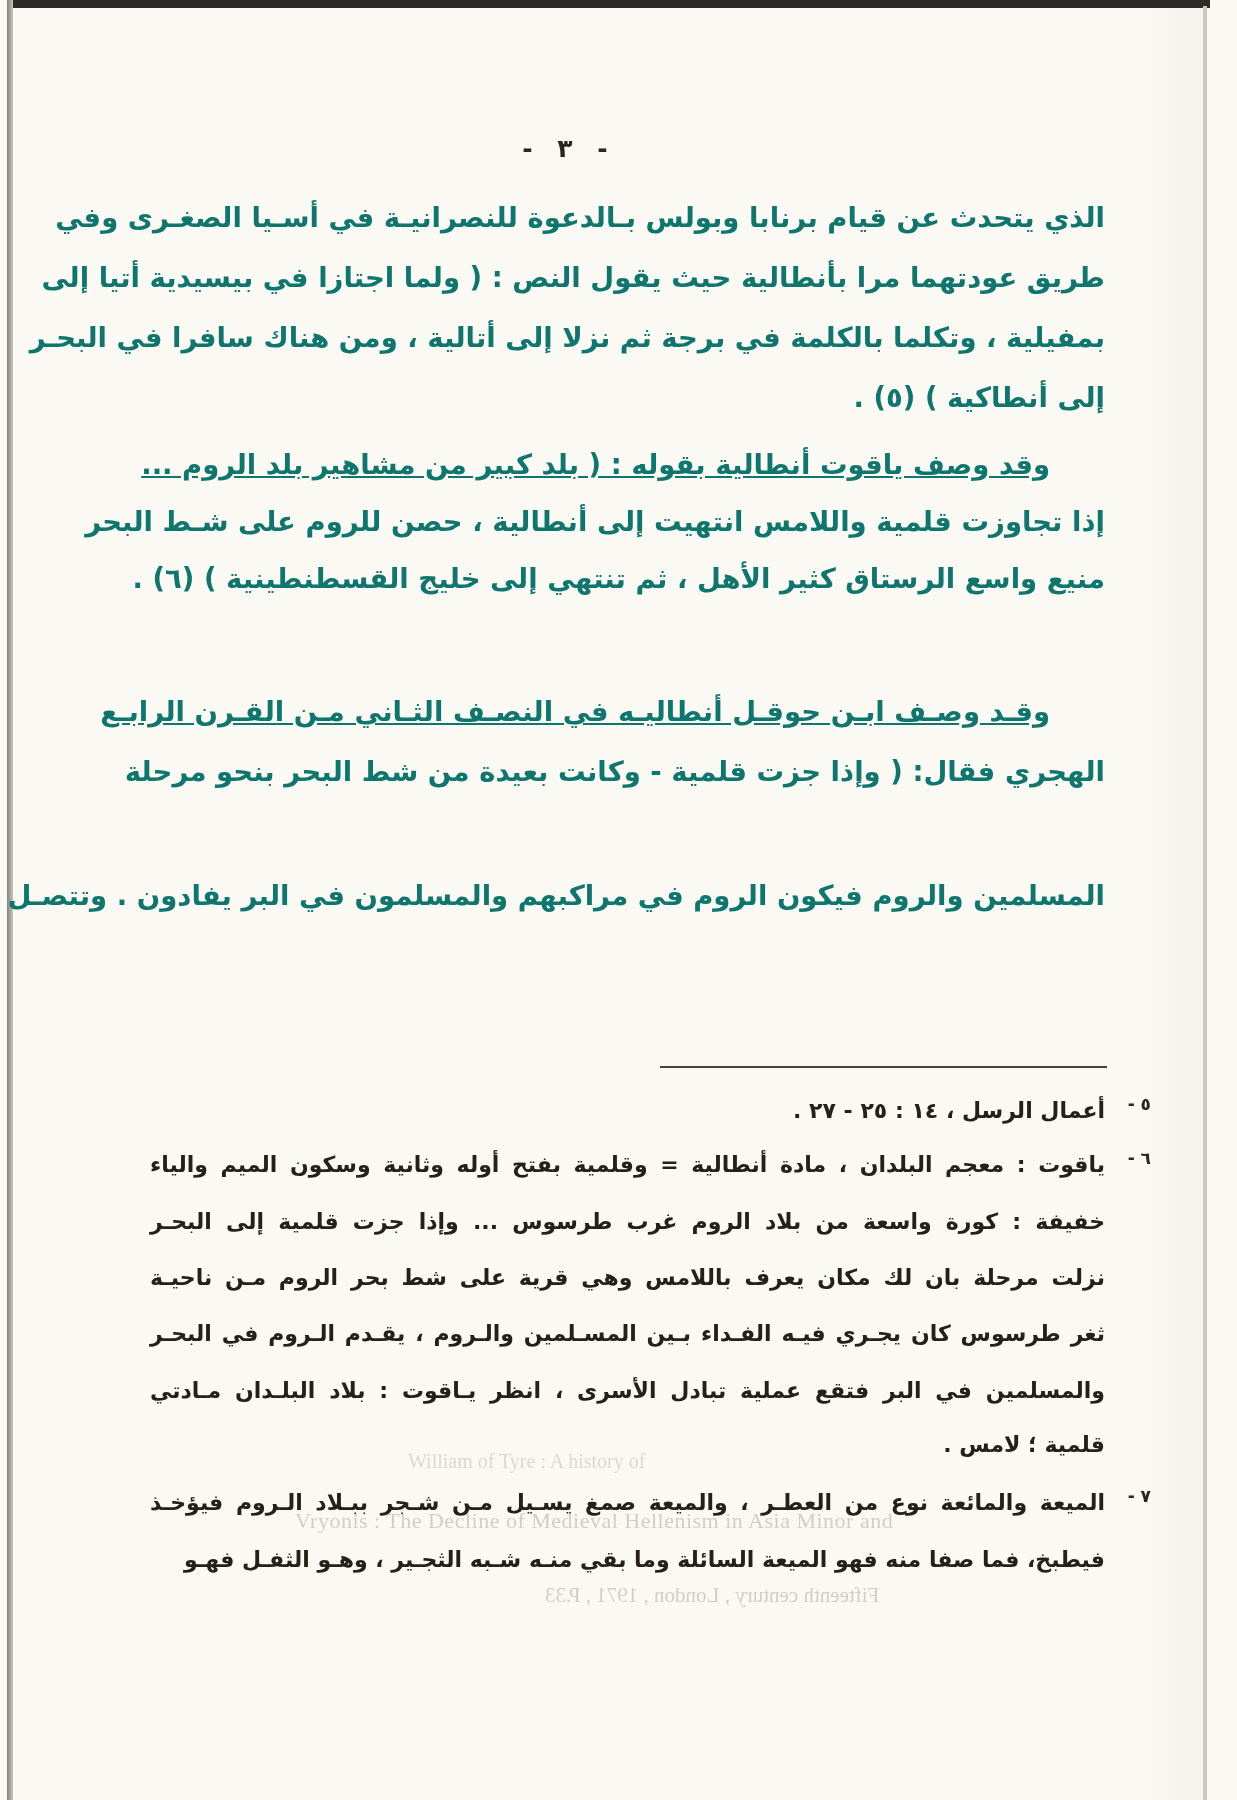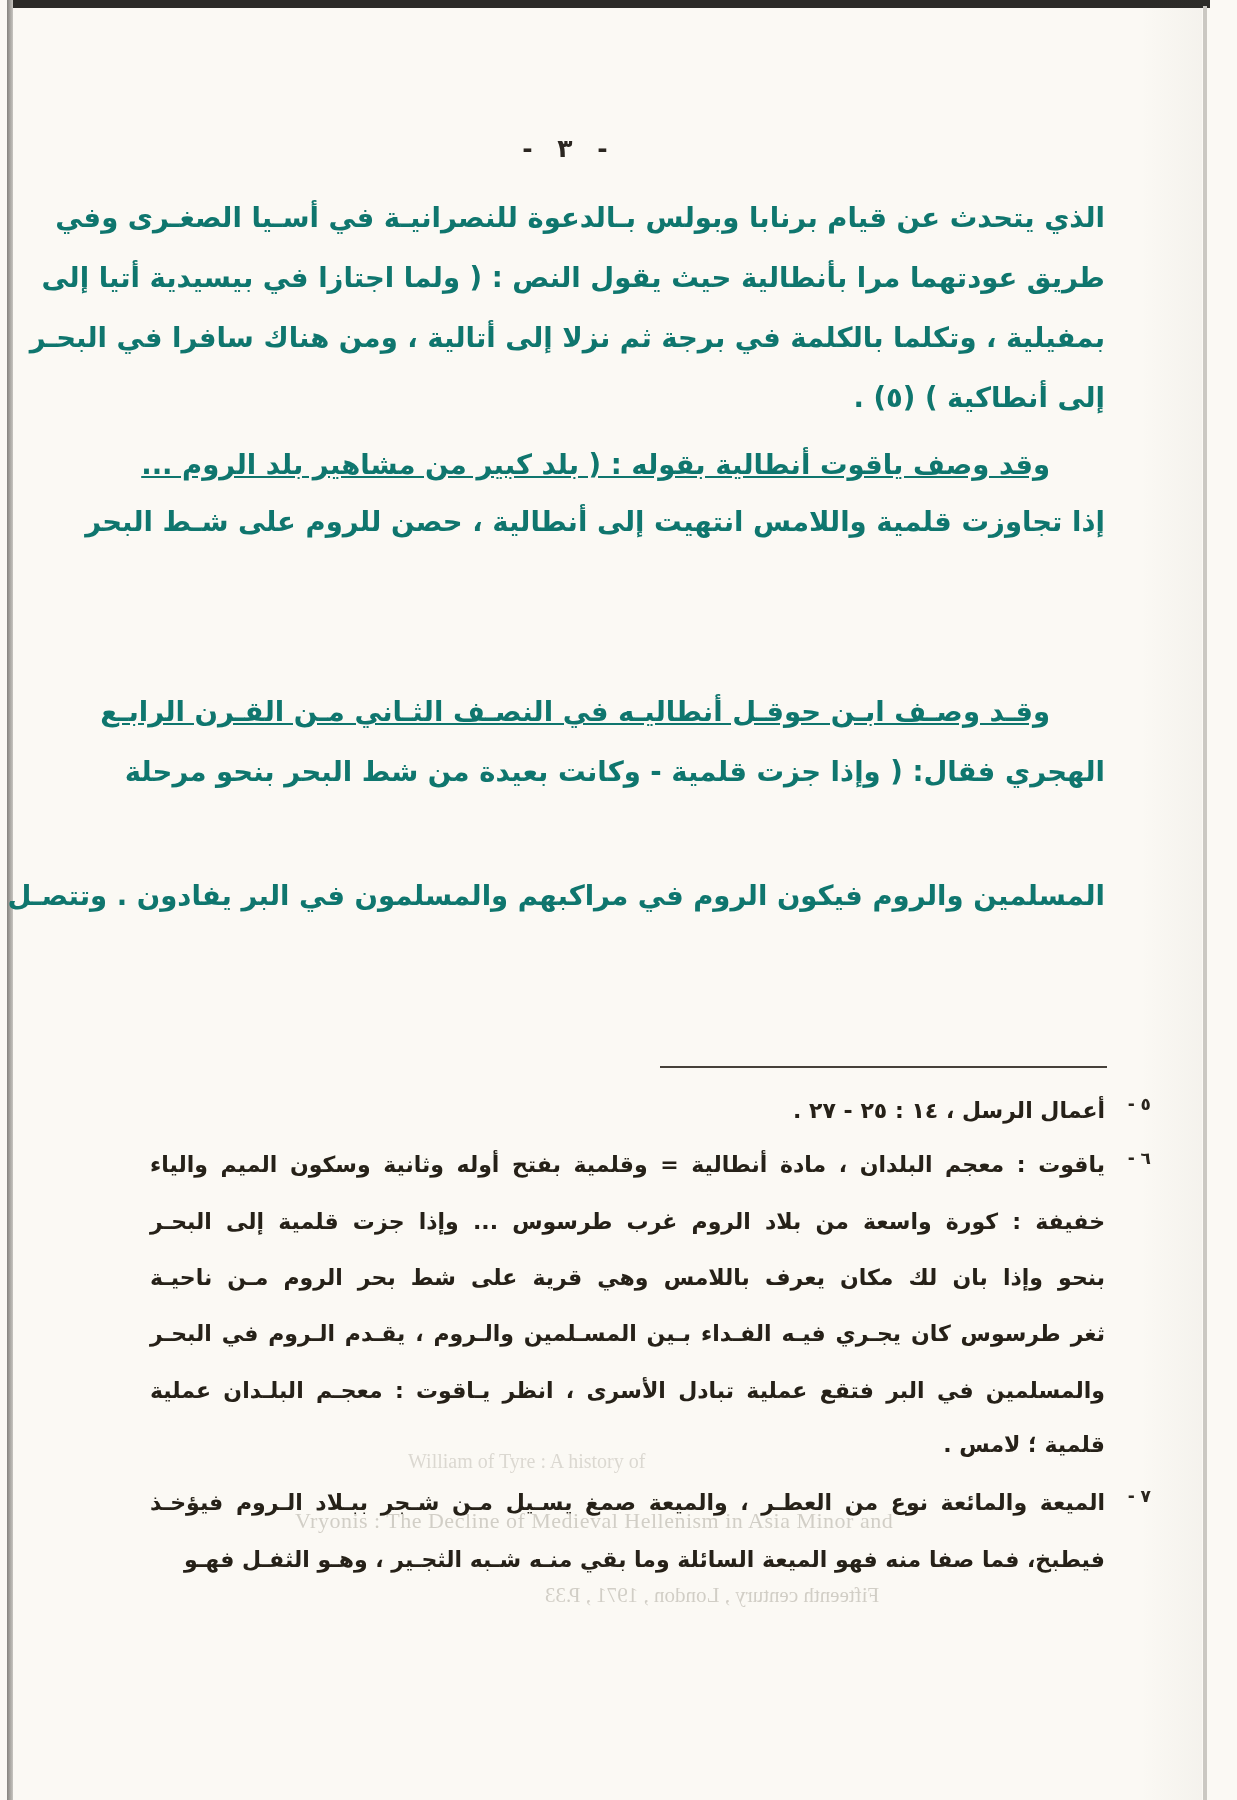--- a/index.html
+++ b/index.html
@@ -73,41 +73,42 @@
 
 <div class="page-number">- ٣ -</div>
 
 <div class="body-block">
   <div class="bline full" style="top:6px">الذي يتحدث عن قيام برنابا وبولس بـالدعوة للنصرانيـة في أسـيا الصغـرى وفي</div>
   <div class="bline full" style="top:66px">طريق عودتهما مرا بأنطالية حيث يقول النص : ( ولما اجتازا في بيسيدية أتيا إلى</div>
   <div class="bline full" style="top:126px">بمفيلية ، وتكلما بالكلمة في برجة ثم نزلا إلى أتالية ، ومن هناك سافرا في البحـر</div>
   <div class="bline start" style="top:186px">إلى أنطاكية ) (٥) .</div>
   <div class="bline start indent" style="top:253px">وقد وصف ياقوت أنطالية بقوله : ( بلد كبير من مشاهير بلد الروم ...</div>
   <div class="bline full" style="top:310px">إذا تجاوزت قلمية واللامس انتهيت إلى أنطالية ، حصن للروم على شـط البحر</div>
+  <div class="bline start" style="top:367px">منيع واسع الرستاق كثير الأهل ، ثم تنتهي إلى خليج القسطنطينية ) (٦) .</div>
   <div class="bline full indent" style="top:500px">وقـد وصـف ابـن حوقـل أنطاليـه في النصـف الثـاني مـن القـرن الرابـع</div>
   <div class="bline full" style="top:560px">الهجري فقال: ( وإذا جزت قلمية - وكانت بعيدة من شط البحر بنحو مرحلة</div>
   <div class="bline full" style="top:684px">المسلمين والروم فيكون الروم في مراكبهم والمسلمون في البر يفادون . وتتصـل</div>
 </div>
 
 <div class="fn-separator"></div>
 
 <div>
   <div class="fline start" style="top:1094px">
     <span class="fn-marker">٥ -</span>
     <span>أعمال الرسل ، ١٤ : ٢٥ - ٢٧ .</span>
   </div>
 
   <div class="fline" style="top:1148px">
     <span class="fn-marker">٦ -</span>
     <span>ياقوت : معجم البلدان ، مادة أنطالية = وقلمية بفتح أوله وثانية وسكون الميم والياء</span>
   </div>
   <div class="fline" style="top:1205px">خفيفة : كورة واسعة من بلاد الروم غرب طرسوس ... وإذا جزت قلمية إلى البحـر</div>
-  <div class="fline" style="top:1261px">بنحو وإذا بان لك مكان يعرف باللامس وهي قرية على شط بحر الروم مـن ناحيـة</div>
+  <div class="fline" style="top:1261px">نزلت مرحلة بان لك مكان يعرف باللامس وهي قرية على شط بحر الروم مـن ناحيـة</div>
   <div class="fline" style="top:1317px">ثغر طرسوس كان يجـري فيـه الفـداء بـين المسـلمين والـروم ، يقـدم الـروم في البحـر</div>
-  <div class="fline" style="top:1374px">والمسلمين في البر فتقع عملية تبادل الأسرى ، انظر يـاقوت : معجـم البلـدان عملية</div>
+  <div class="fline" style="top:1374px">والمسلمين في البر فتقع عملية تبادل الأسرى ، انظر يـاقوت : بلاد البلـدان مـادتي</div>
   <div class="fline start" style="top:1428px">قلمية ؛ لامس .</div>
 
   <div class="fline" style="top:1486px">
     <span class="fn-marker">٧ -</span>
     <span>الميعة والمائعة نوع من العطـر ، والميعة صمغ يسـيل مـن شـجر ببـلاد الـروم فيؤخـذ</span>
   </div>
   <div class="fline start" style="top:1543px">فيطبخ، فما صفا منه فهو الميعة السائلة وما بقي منـه شـبه الثجـير ، وهـو الثفـل فهـو</div>
 </div>
 
 </body></html>

